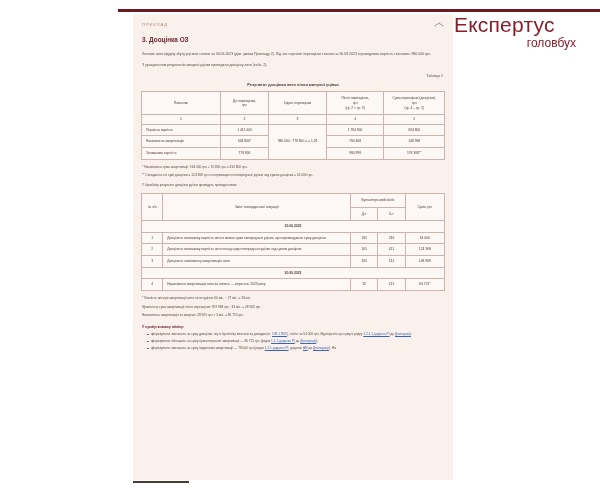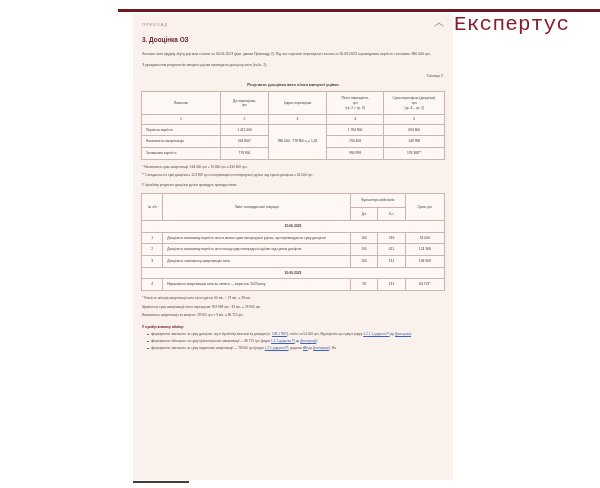--- a/index.html
+++ b/index.html
@@ -15,21 +15,21 @@
   .top-rule{
     position:absolute;left:118px;top:9px;width:482px;height:3px;
     background:#6e1a23;
   }
   
   .logo{
     position:absolute;right:6px;top:14px;width:140px;text-align:left;
   }
   .logo-main{
     font-size:21px;line-height:21px;color:#8a1c2b;letter-spacing:.2px;
-    font-family:Liberation Mono, monospace;
+    font-family:Liberation Sans, sans-serif;
   }
   .logo-sub{
     font-size:12px;line-height:14px;color:#8a1c2b;text-align:right;
     padding-right:18px;margin-top:1px;
   }
   
   .doc{
     position:absolute;left:133px;top:14px;width:320px;height:466px;
     background:#fbf1ec;
     overflow:hidden;
@@ -105,20 +105,21 @@
     position:absolute;left:133px;bottom:5px;width:56px;height:1.6px;background:#4a3a36;
   }
 </style>
 </head>
 <body>
 
 <div class="top-rule"></div>
 
 <div class="logo">
   <div class="logo-main">Експертус</div>
+  <div class="logo-sub">головбух</div>
 </div>
 
 <div class="doc">
   <div class="doc-inner">
 
     <div class="panel-head">
       <div class="kicker">ПРИКЛАД</div>
       <div class="chev"></div>
     </div>
 

